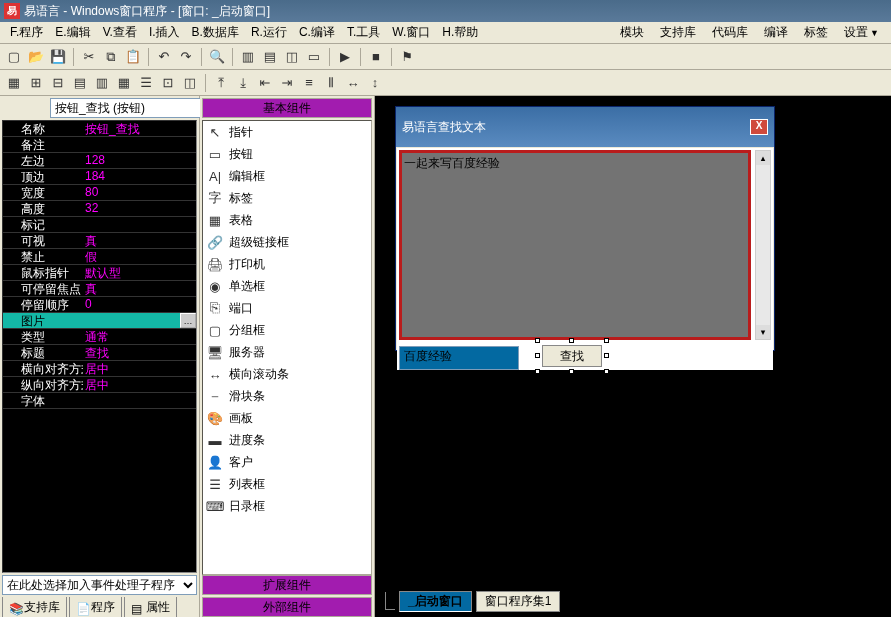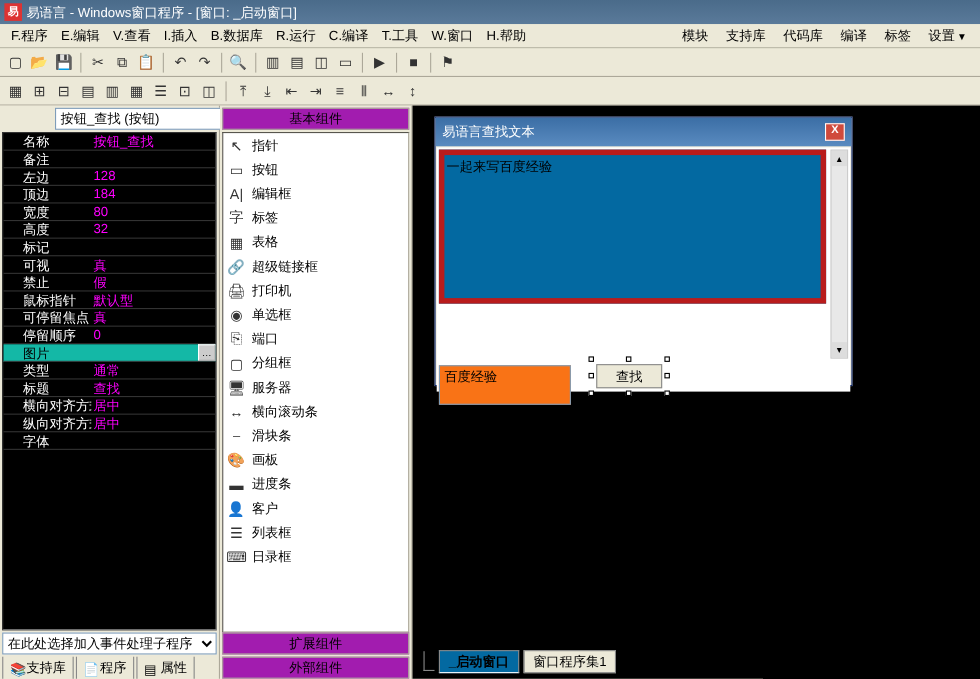--- a/index.html
+++ b/index.html
@@ -42,28 +42,28 @@
 .palhdr { height: 20px; text-align: center; border: 1px solid #aca899; margin: 2px; line-height: 18px; background: #a21caf; }
 .pallist { flex: 1; overflow-y: auto; margin: 0 2px; border: 1px inset #aca899; background: #fff; }
 .pitem { display: flex; align-items: center; height: 22px; padding: 0 4px; gap: 6px; }
 .pitem .pic { width: 16px; height: 16px; display: inline-flex; align-items: center; justify-content: center; font-size: 13px; color: #333; }
 .palfooter { }
 .palfooter .palhdr { margin-top: 0; }
 
 
 .designer { flex: 1; background: #000; position: relative; overflow: hidden; }
 .formwin { position: absolute; left: 20px; top: 10px; width: 380px; height: 245px; background: #ece9d8; border: 1px solid #0a246a; }
-.formtitle { height: 26px; background: linear-gradient(#3b6ea5,#5a8bc0); color: #fff; display: flex; align-items: center; padding: 0 6px; }
+.formtitle { height: 40px; background: linear-gradient(#3b6ea5,#5a8bc0); color: #fff; display: flex; align-items: center; padding: 0 6px; }
 .formtitle .ft { flex: 1; }
 .formtitle .closex { width: 18px; height: 16px; background: #d04a3c; border: 1px solid #fff; color: #fff; text-align: center; line-height: 12px; font-size: 10px; font-weight: bold; }
 .formbody { position: relative; height: 222px; background: #fff; margin: 1px; }
-.bigedit { position: absolute; left: 2px; top: 2px; width: 352px; height: 140px; border: 5px solid #b91c1c; background: #0369a1; padding: 2px; }
+.bigedit { position: absolute; left: 2px; top: 2px; width: 352px; height: 190px; border: 3px solid #b91c1c; background: #737373; padding: 2px; }
 .vscroll { position: absolute; right: 2px; top: 2px; width: 16px; height: 190px; background: #e8e8e8; border: 1px solid #ccc; }
 .vscroll .arr { height: 14px; background: #ddd; text-align: center; font-size: 9px; line-height: 14px; }
-.smalledit { position: absolute; left: 2px; top: 198px; width: 120px; height: 36px; border: 1px solid #7f9db9; background: #f97316; padding: 2px 4px; line-height: 14px; }
+.smalledit { position: absolute; left: 2px; top: 198px; width: 120px; height: 24px; border: 1px solid #7f9db9; background: #0369a1; padding: 2px 4px; line-height: 14px; }
 .findbtn { position: absolute; left: 145px; top: 197px; width: 60px; height: 22px; border: 1px solid #888; background: #ece9d8; text-align: center; line-height: 20px; }
 .selhandles { position: absolute; left: 141px; top: 193px; width: 68px; height: 30px; pointer-events: none; }
 .selhandles .h { position: absolute; width: 5px; height: 5px; background: #fff; border: 1px solid #000; }
 .selhandles .h1{left:-3px;top:-3px}.selhandles .h2{left:50%;margin-left:-3px;top:-3px}.selhandles .h3{right:-3px;top:-3px}
 .selhandles .h4{left:-3px;top:50%;margin-top:-3px}.selhandles .h5{right:-3px;top:50%;margin-top:-3px}
 .selhandles .h6{left:-3px;bottom:-3px}.selhandles .h7{left:50%;margin-left:-3px;bottom:-3px}.selhandles .h8{right:-3px;bottom:-3px}
 
 
 .doctabs { position: absolute; left: 385px; bottom: 6px; height: 20px; display: flex; align-items: center; gap: 4px; }
 .doctab { border: 1px solid #888; padding: 1px 8px; background: #ece9d8; font-size: 11px; }

